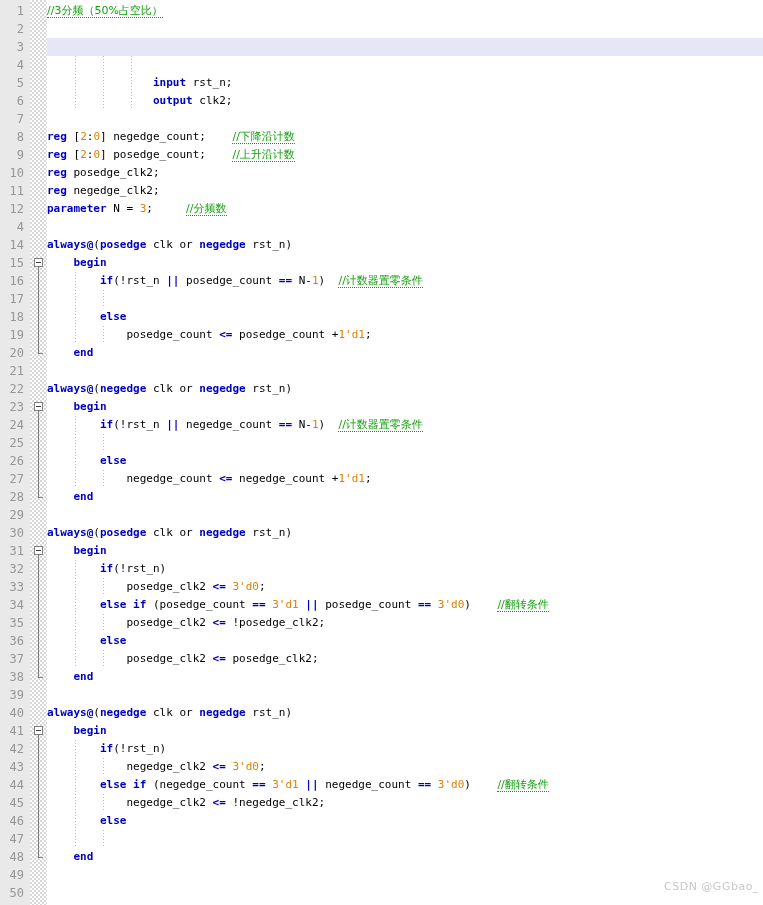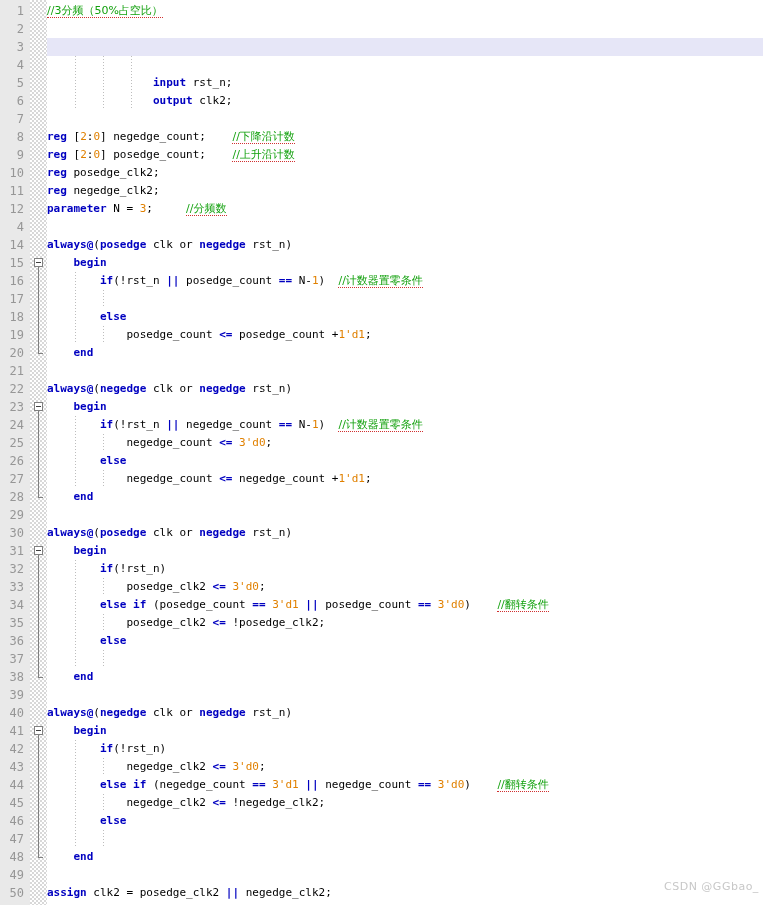--- a/index.html
+++ b/index.html
@@ -203,43 +203,43 @@
       <div class="line" style="top: 254px;"><div class="lineno">15</div><div class="codetext"><span class="id">    </span><span class="kw">begin</span></div></div>
       <div class="line" style="top: 272px;"><div class="lineno">16</div><div class="codetext"><span class="id">        </span><span class="kw">if</span><span class="id">(!rst_n </span><span class="kw">||</span><span class="id"> posedge_count </span><span class="kw">==</span><span class="id"> N-</span><span class="num">1</span><span class="id">)  </span><span class="cmz">//计数器置零条件</span></div></div>
       <div class="line" style="top: 290px;"><div class="lineno">17</div></div>
       <div class="line" style="top: 308px;"><div class="lineno">18</div><div class="codetext"><span class="id">        </span><span class="kw">else</span></div></div>
       <div class="line" style="top: 326px;"><div class="lineno">19</div><div class="codetext"><span class="id">            posedge_count </span><span class="kw">&lt;=</span><span class="id"> posedge_count +</span><span class="num">1'd1</span><span class="id">;</span></div></div>
       <div class="line" style="top: 344px;"><div class="lineno">20</div><div class="codetext"><span class="id">    </span><span class="kw">end</span></div></div>
       <div class="line" style="top: 362px;"><div class="lineno">21</div><div class="codetext"><span class="id"></span></div></div>
       <div class="line" style="top: 380px;"><div class="lineno">22</div><div class="codetext"><span class="kw">always@</span><span class="id">(</span><span class="kw">negedge</span><span class="id"> clk or </span><span class="kw">negedge</span><span class="id"> rst_n)</span></div></div>
       <div class="line" style="top: 398px;"><div class="lineno">23</div><div class="codetext"><span class="id">    </span><span class="kw">begin</span></div></div>
       <div class="line" style="top: 416px;"><div class="lineno">24</div><div class="codetext"><span class="id">        </span><span class="kw">if</span><span class="id">(!rst_n </span><span class="kw">||</span><span class="id"> negedge_count </span><span class="kw">==</span><span class="id"> N-</span><span class="num">1</span><span class="id">)  </span><span class="cmz">//计数器置零条件</span></div></div>
-      <div class="line" style="top: 434px;"><div class="lineno">25</div><div class="codetext"><span class="id">            negedge_count </span><span class="kw">&lt;=</span><span class="id"> </span><span class="num">3'd0</span><span class="id">;</span></div></div>
+      <div class="line" style="top: 434px;"><div class="lineno">25</div></div>
       <div class="line" style="top: 452px; padding-left: 20px;"><div class="lineno">26</div><div class="codetext"><span class="id">        </span><span class="kw">else</span></div></div>
       <div class="line" style="top: 470px;"><div class="lineno">27</div><div class="codetext"><span class="id">            negedge_count </span><span class="kw">&lt;=</span><span class="id"> negedge_count +</span><span class="num">1'd1</span><span class="id">;</span></div></div>
       <div class="line" style="top: 488px;"><div class="lineno">28</div><div class="codetext"><span class="id">    </span><span class="kw">end</span></div></div>
       <div class="line" style="top: 506px;"><div class="lineno">29</div><div class="codetext"><span class="id"></span></div></div>
       <div class="line" style="top: 524px;"><div class="lineno">30</div><div class="codetext"><span class="kw">always@</span><span class="id">(</span><span class="kw">posedge</span><span class="id"> clk or </span><span class="kw">negedge</span><span class="id"> rst_n)</span></div></div>
       <div class="line" style="top: 542px;"><div class="lineno">31</div><div class="codetext"><span class="id">    </span><span class="kw">begin</span></div></div>
       <div class="line" style="top: 560px;"><div class="lineno">32</div><div class="codetext"><span class="id">        </span><span class="kw">if</span><span class="id">(!rst_n)</span></div></div>
       <div class="line" style="top: 578px;"><div class="lineno">33</div><div class="codetext"><span class="id">            posedge_clk2 </span><span class="kw">&lt;=</span><span class="id"> </span><span class="num">3'd0</span><span class="id">;</span></div></div>
       <div class="line" style="top: 596px;"><div class="lineno">34</div><div class="codetext"><span class="id">        </span><span class="kw">else if</span><span class="id"> (posedge_count </span><span class="kw">==</span><span class="id"> </span><span class="num">3'd1</span><span class="id"> </span><span class="kw">||</span><span class="id"> posedge_count </span><span class="kw">==</span><span class="id"> </span><span class="num">3'd0</span><span class="id">)    </span><span class="cmz">//翻转条件</span></div></div>
       <div class="line" style="top: 614px;"><div class="lineno">35</div><div class="codetext"><span class="id">            posedge_clk2 </span><span class="kw">&lt;=</span><span class="id"> !posedge_clk2;</span></div></div>
       <div class="line" style="top: 632px; text-decoration: underline;"><div class="lineno">36</div><div class="codetext"><span class="id">        </span><span class="kw">else</span></div></div>
-      <div class="line" style="top: 650px;"><div class="lineno">37</div></div>
+      <div class="line" style="top: 650px;"><div class="lineno">37</div><div class="codetext"><span class="id">            posedge_clk2 </span><span class="kw">&lt;=</span><span class="id"> posedge_clk2;</span></div></div>
       <div class="line" style="top: 668px;"><div class="lineno">38</div><div class="codetext"><span class="id">    </span><span class="kw">end</span></div></div>
       <div class="line" style="top: 686px;"><div class="lineno">39</div><div class="codetext"><span class="id"></span></div></div>
       <div class="line" style="top: 704px;"><div class="lineno">40</div><div class="codetext"><span class="kw">always@</span><span class="id">(</span><span class="kw">negedge</span><span class="id"> clk or </span><span class="kw">negedge</span><span class="id"> rst_n)</span></div></div>
       <div class="line" style="top: 722px;"><div class="lineno">41</div><div class="codetext"><span class="id">    </span><span class="kw">begin</span></div></div>
       <div class="line" style="top: 740px;"><div class="lineno">42</div><div class="codetext"><span class="id">        </span><span class="kw">if</span><span class="id">(!rst_n)</span></div></div>
       <div class="line" style="top: 758px;"><div class="lineno">43</div><div class="codetext"><span class="id">            negedge_clk2 </span><span class="kw">&lt;=</span><span class="id"> </span><span class="num">3'd0</span><span class="id">;</span></div></div>
       <div class="line" style="top: 776px;"><div class="lineno">44</div><div class="codetext"><span class="id">        </span><span class="kw">else if</span><span class="id"> (negedge_count </span><span class="kw">==</span><span class="id"> </span><span class="num">3'd1</span><span class="id"> </span><span class="kw">||</span><span class="id"> negedge_count </span><span class="kw">==</span><span class="id"> </span><span class="num">3'd0</span><span class="id">)    </span><span class="cmz">//翻转条件</span></div></div>
       <div class="line" style="top: 794px;"><div class="lineno">45</div><div class="codetext"><span class="id">            negedge_clk2 </span><span class="kw">&lt;=</span><span class="id"> !negedge_clk2;</span></div></div>
       <div class="line" style="top: 812px;"><div class="lineno">46</div><div class="codetext"><span class="id">        </span><span class="kw">else</span></div></div>
       <div class="line" style="top: 830px;"><div class="lineno">47</div></div>
       <div class="line" style="top: 848px;"><div class="lineno">48</div><div class="codetext"><span class="id">    </span><span class="kw">end</span></div></div>
       <div class="line" style="top: 866px;"><div class="lineno">49</div><div class="codetext"><span class="id"></span></div></div>
-      <div class="line" style="top: 884px;"><div class="lineno">50</div><div class="codetext"><span class="kw">assign</span><span class="id"> clk2 = posedge_clk2 </span><span class="kw">||</span><span class="id"> negedge_clk2;</span></div></div>
+      <div class="line" style="top: 884px;"><div class="lineno">50</div></div>
     </div>
 
   <div id="watermark" style="left: 664px; top: 880px;">CSDN @GGbao_</div>
 
 </div>
 
 </body></html>

